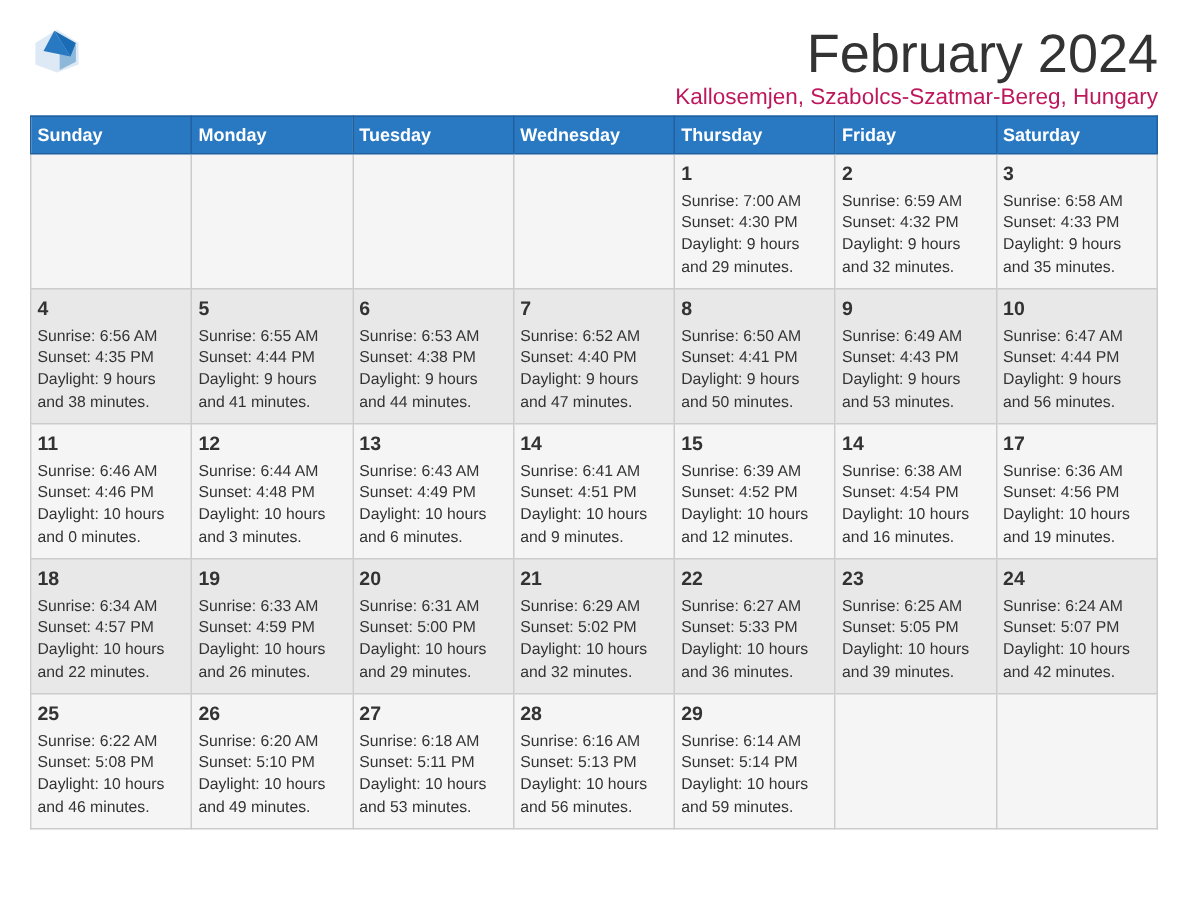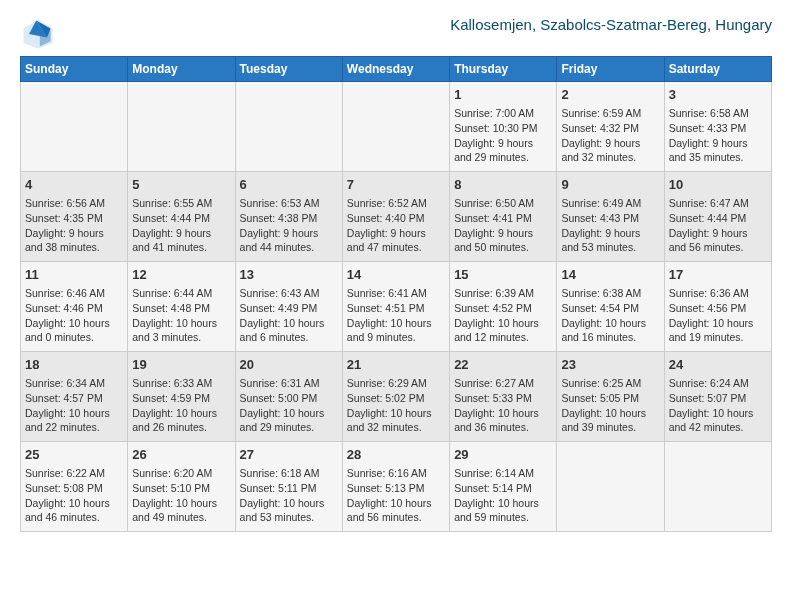--- a/index.html
+++ b/index.html
@@ -36,21 +36,21 @@
       text-align: right;
     }
     .month-title {
       font-size: 36px;
       font-weight: normal;
       color: #333;
       line-height: 1.1;
     }
     .location-title {
       font-size: 15px;
-      color: #0c4a6e;
+      color: #be185d;
       font-weight: normal;
     }
     table {
       width: 100%;
       border-collapse: collapse;
       font-size: 11px;
     }
     thead th {
       background-color: #2979c2;
       color: #ffffff;
@@ -93,20 +93,21 @@
 <div class="header-top">
   <div class="logo">
     <svg class="logo-icon" viewBox="0 0 40 40">
       <polygon points="20,4 36,14 36,30 20,36 4,30 4,14" fill="#1a6db5" opacity="0.15"></polygon>
       <polygon points="22,8 34,16 34,28 22,34" fill="#1a6db5" opacity="0.4"></polygon>
       <polygon points="18,5 34,14 30,24" fill="#1a6db5"></polygon>
       <polygon points="18,5 30,24 10,20" fill="#2979c2"></polygon>
     </svg>
   </div>
   <div class="title-block">
+    <div class="month-title">February 2024</div>
     <div class="location-title">Kallosemjen, Szabolcs-Szatmar-Bereg, Hungary</div>
   </div>
 </div>
 
 <table>
   <thead>
     <tr>
     <th>Sunday</th>
         <th>Monday</th>
         <th>Tuesday</th>
@@ -118,21 +119,21 @@
   </thead>
   <tbody id="calendar-body">
   <tr>
         <td></td>
         <td></td>
         <td></td>
         <td></td>
         <td>
           <span class="day-num">1</span>
           <div class="cell-content" style="white-space: pre-line;">Sunrise: 7:00 AM
-Sunset: 10:30 PM
+Sunset: 4:30 PM
 Daylight: 9 hours and 29 minutes.</div>
         </td>
         <td>
           <span class="day-num">2</span>
           <div class="cell-content" style="white-space: pre-line;">Sunrise: 6:59 AM
 Sunset: 4:32 PM
 Daylight: 9 hours and 32 minutes.</div>
         </td>
         <td>
           <span class="day-num">3</span>

